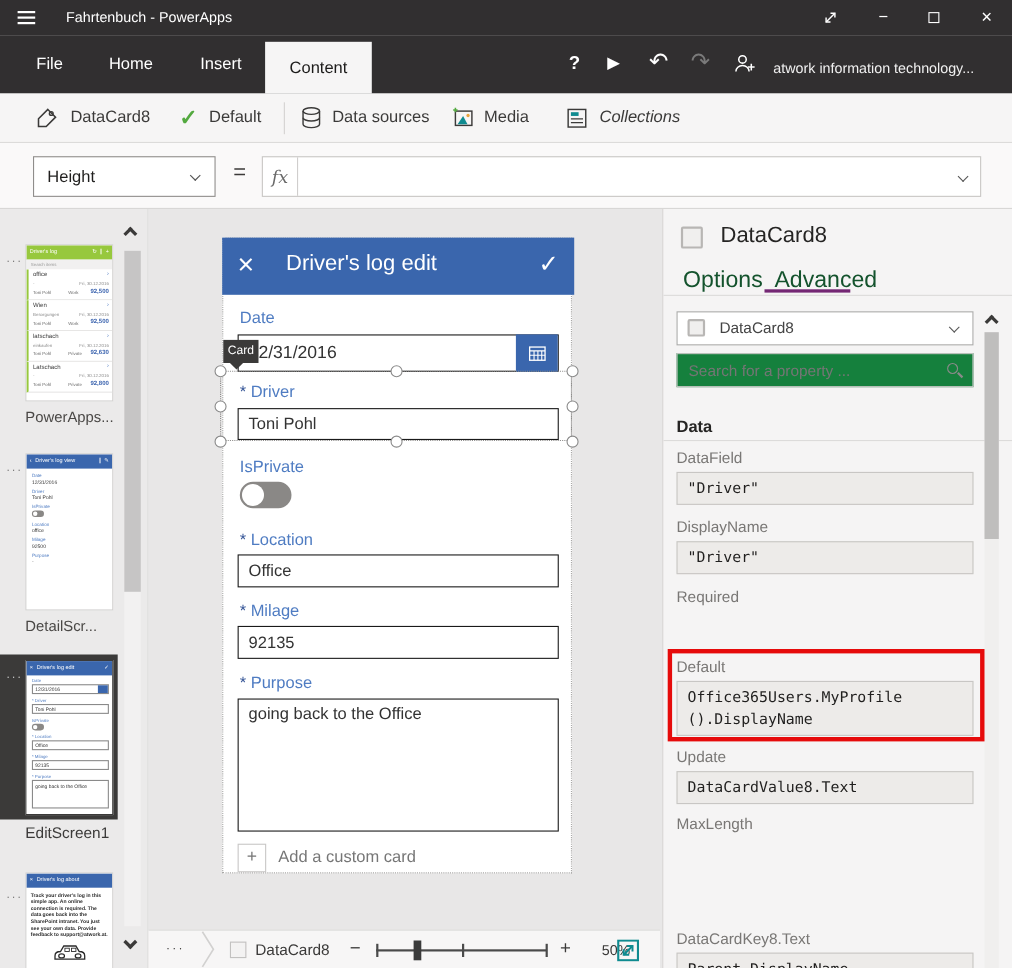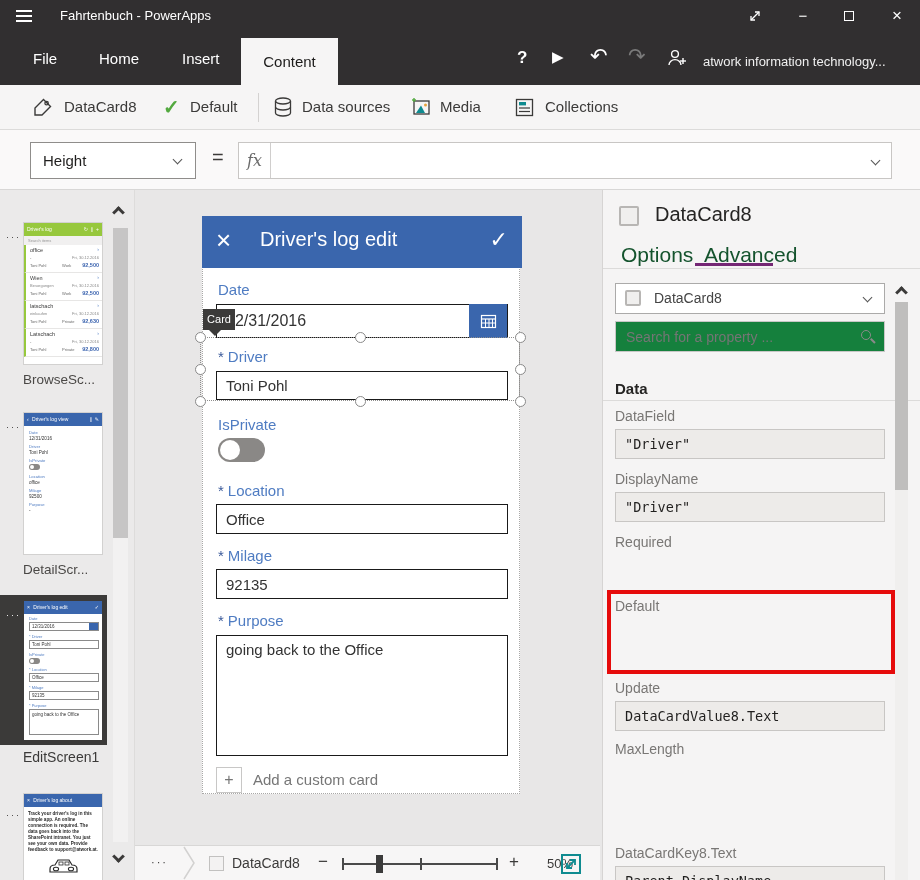--- a/index.html
+++ b/index.html
@@ -194,21 +194,21 @@
     </span>
     <span class="tb-label" style="left:440px;">Media</span>
     <span class="abs" style="left:513px; top:11px;">
       <svg width="23" height="23" viewBox="0 0 23 23">
         <rect x="3.5" y="3.5" width="16" height="16" fill="none" stroke="#3B3A39" stroke-width="1.3"></rect>
         <rect x="6" y="6" width="7" height="3.4" fill="#0F8B90"></rect>
         <line x1="6" y1="12" x2="17" y2="12" stroke="#3B3A39" stroke-width="1.2"></line>
         <line x1="6" y1="15.5" x2="17" y2="15.5" stroke="#3B3A39" stroke-width="1.2"></line>
       </svg>
     </span>
-    <span class="tb-label" style="left:545px;">Collections</span>
+    <span class="tb-label" style="left:545px;font-style:italic;">Collections</span>
   </div>
 
   <div class="formulabar">
     <div class="prop-select">
       <span>Height</span>
       <span class="chev" style="position:absolute; right:14px; top:13px;"></span>
     </div>
     <span class="equals">=</span>
     <div class="formula-box">
       <span class="fx-cell">fx</span>
@@ -264,21 +264,21 @@
       <div class="b-item" style="top:106px;">
         <span class="b-t">Latschach</span>
           <span class="b-ch">›</span>
         <span class="b-s">-</span>
           <span class="b-d">Fri, 30.12.2016</span>
         <span class="b-p">Toni Pohl</span>
           <span class="b-c">Private</span>
           <span class="b-m">92,800</span>
       </div>
     </div>
-    <span class="thumb-label" style="top:182px;">BrowseSc...</span>
+    <span class="thumb-label" style="top:182px;">PowerApps...</span>
 
     <span class="dots" style="position:absolute; left:6px; top:232px;">···</span>
     <div class="thumb" style="top:222px; height:143px;">
       <div class="t-hdr t-hdr-blue">
         <span>‹</span>
         <span style="margin-left:2px;">Driver's log view</span>
         <span class="t-hdr-ic" style="right:10px;">∥</span>
         <span class="t-hdr-ic" style="right:3px;">✎</span>
       </div>
       <span class="d-l" style="top:17px;">Date</span>
@@ -449,20 +449,22 @@
 
     <span class="prop-label" style="top:218px;">DataField</span>
     <div class="prop-box" style="top:239px; height:30px;">"Driver"</div>
 
     <span class="prop-label" style="top:281px;">DisplayName</span>
     <div class="prop-box" style="top:302px; height:30px;">"Driver"</div>
 
     <span class="prop-label" style="top:344px;">Required</span>
 
     <span class="prop-label" style="top:408px;">Default</span>
+    <div class="prop-box" style="top:429px; height:50px;">Office365Users.MyProfile
+().DisplayName</div>
     <div class="red-box"></div>
 
     <span class="prop-label" style="top:490px;">Update</span>
     <div class="prop-box" style="top:511px; height:30px;">DataCardValue8.Text</div>
 
     <span class="prop-label" style="top:551px;">MaxLength</span>
 
     <span class="prop-label" style="top:655px;">DataCardKey8.Text</span>
     <div class="prop-box" style="top:676px; height:40px;">Parent.DisplayName</div>
 

